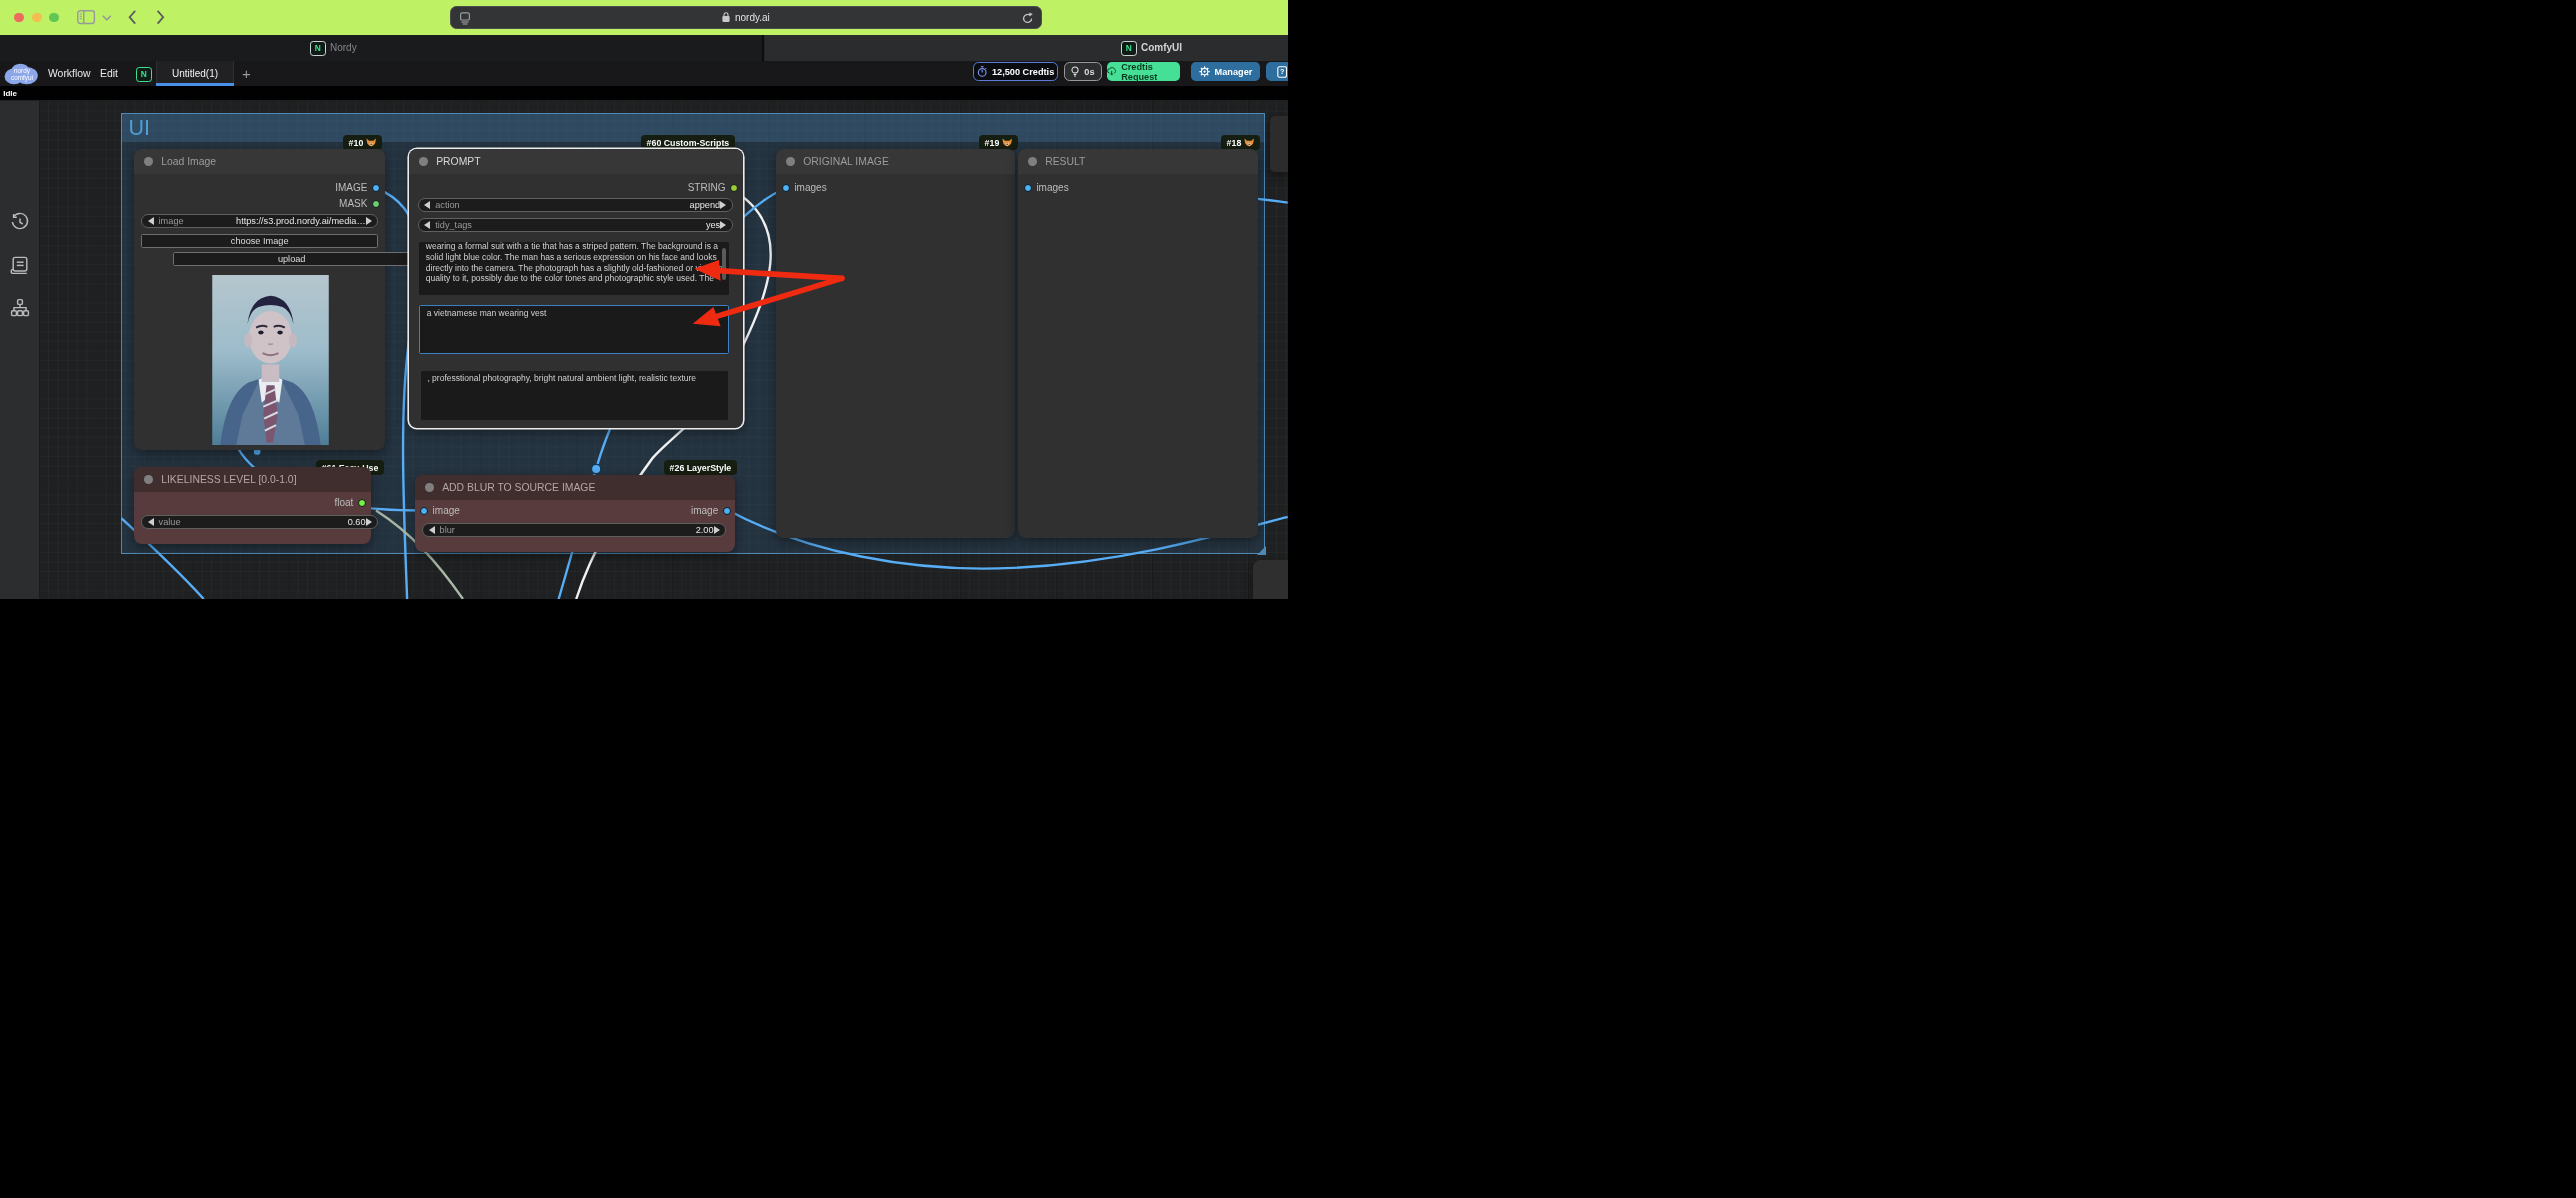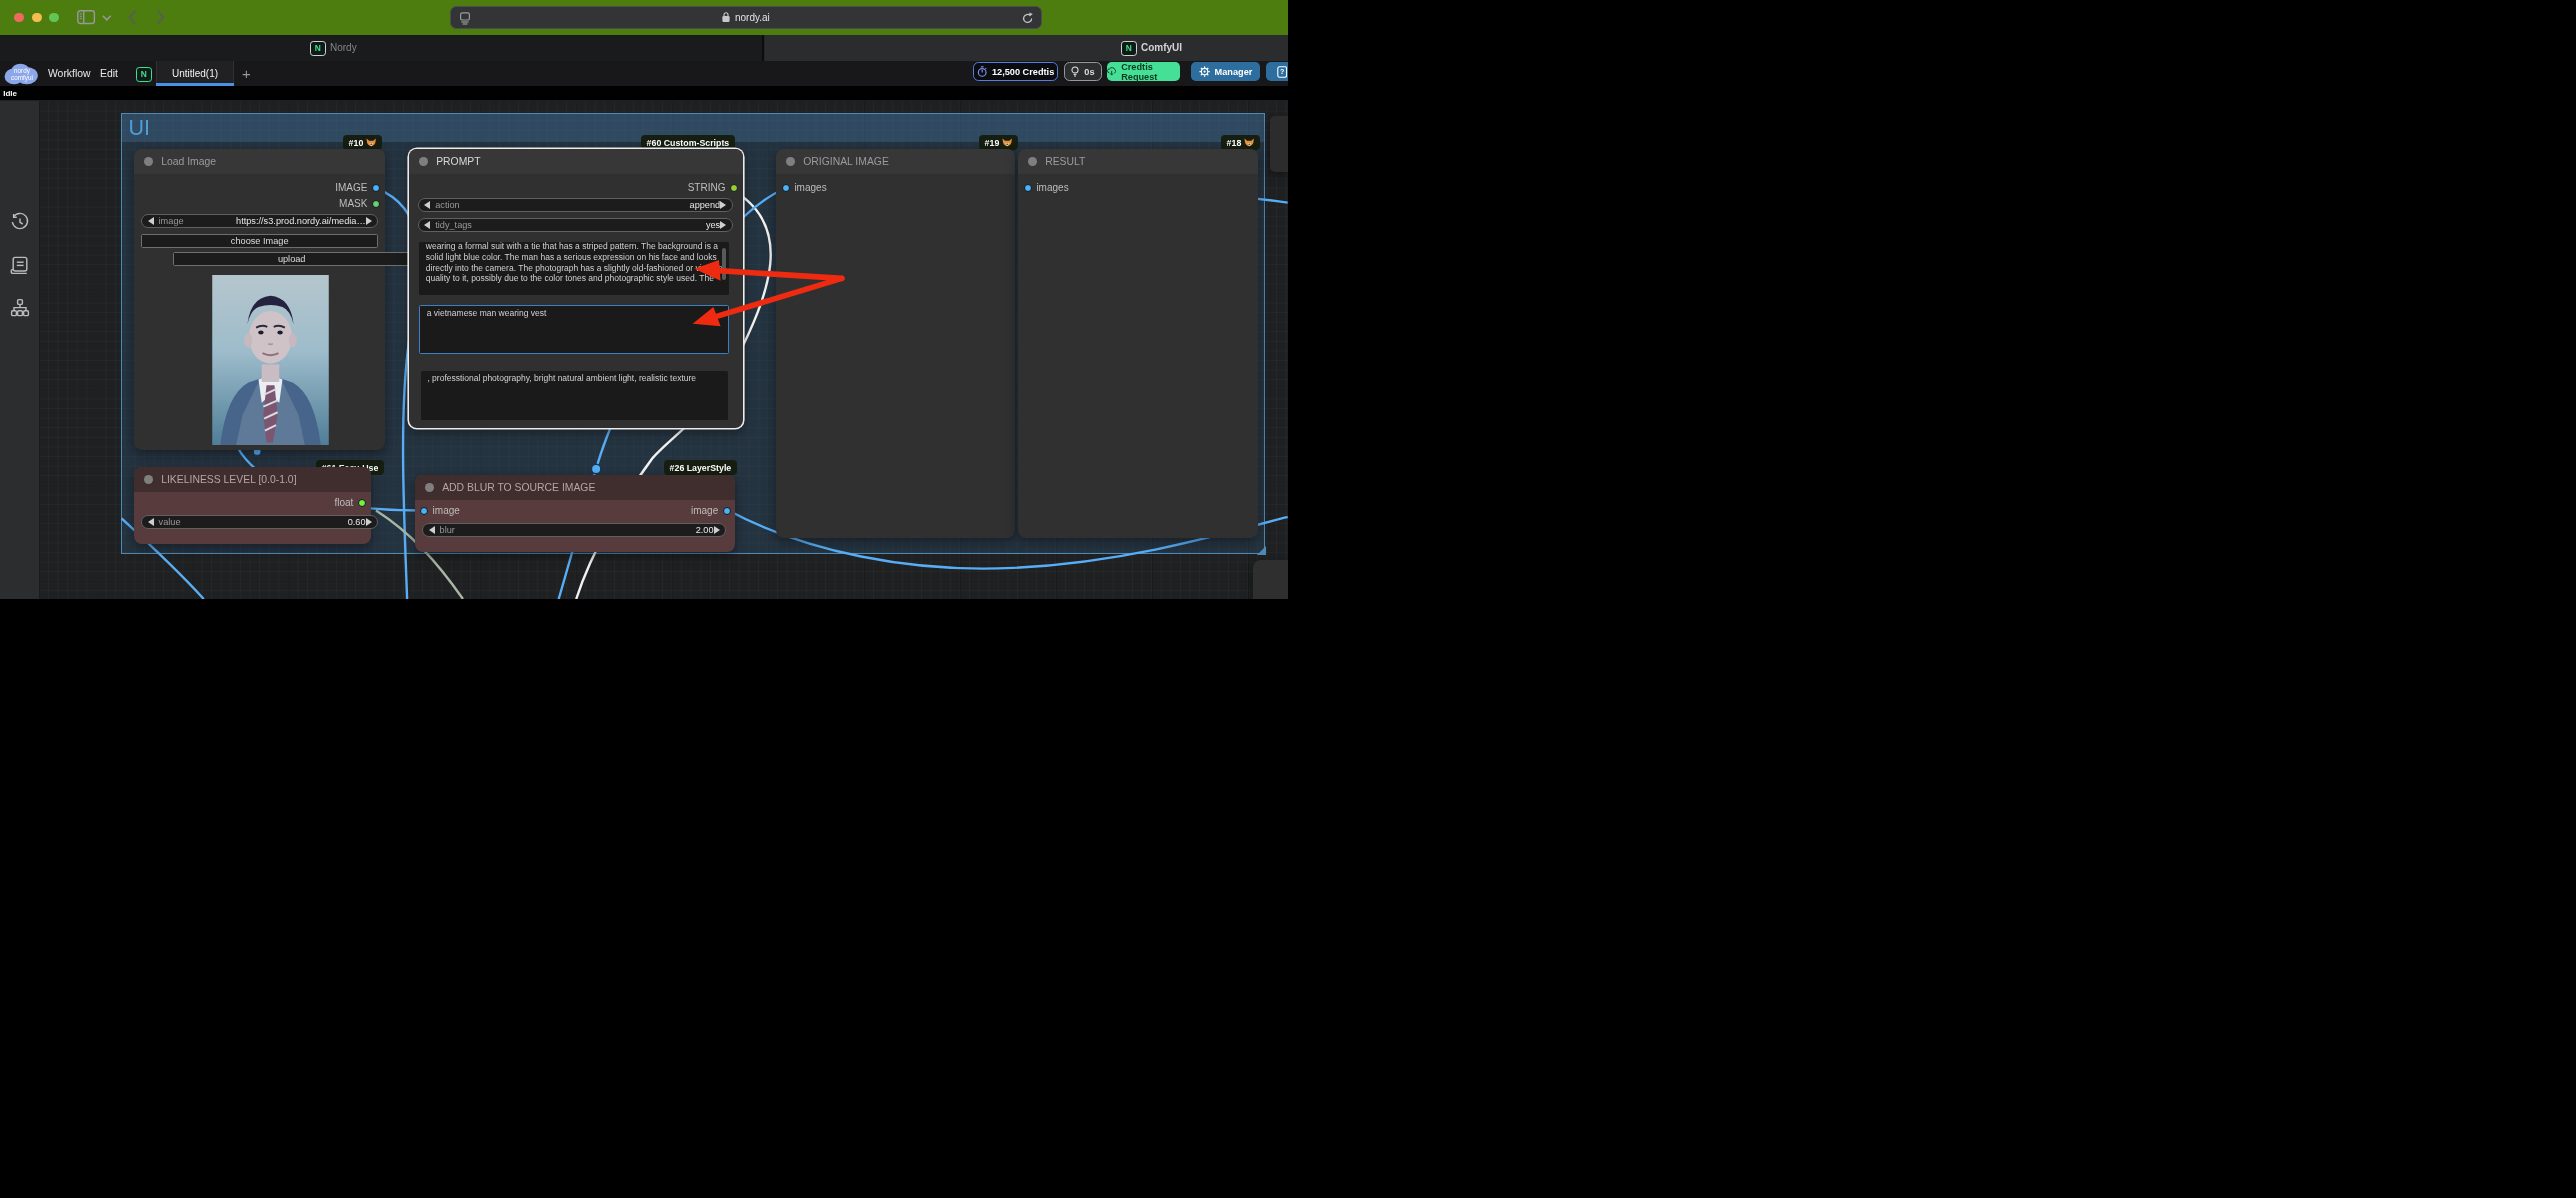--- a/index.html
+++ b/index.html
@@ -1,20 +1,20 @@
 <!DOCTYPE html>
 <html style="font-size:12.8px"><head>
 <meta charset="utf-8">
 <style>
   html,body{margin:0;padding:0;background:#000;font-family:"Liberation Sans",sans-serif;}
   .stage{position:relative;width:1288px;height:599px;overflow:hidden;background:#1e2021;}
   .abs{position:absolute;}
 
   
-  .toolbar{position:absolute;left:0;top:0;width:1288px;height:35px;background:#4d7c0f;}
+  .toolbar{position:absolute;left:0;top:0;width:1288px;height:35px;background:#bef264;}
   .tl{position:absolute;top:12.8px;width:9.6px;height:9.6px;border-radius:50%;}
   .urlbar{position:absolute;left:450px;top:6.4px;width:592px;height:22.3px;background:#323436;border:0.8px solid #4a4c4e;border-radius:6.4px;display:flex;align-items:center;justify-content:center;gap:4.8px;color:#e3e3e3;font-size:10px;box-sizing:border-box;}
   .tabstrip{position:absolute;left:0;top:35px;width:1288px;height:26px;background:#232526;}
   .tab-left{position:absolute;left:0;top:0;width:762px;height:26px;background:#191b1c;}
   .tab-right{position:absolute;left:765px;top:0;width:523px;height:26px;background:#2a2c2e;}
   .tabdiv{position:absolute;left:762px;top:0;width:2.4px;height:26px;background:#0c0d0e;}
   .favicon{width:13.6px;height:13.6px;border-radius:3.2px;background:#0e1b16;border:0.8px solid #cfd2d4;display:flex;align-items:center;justify-content:center;color:#3fe08f;font-size:8.4px;font-weight:bold;}
 
   
   .menubar{position:absolute;left:0;top:61px;width:1288px;height:25px;background:#18181a;}

